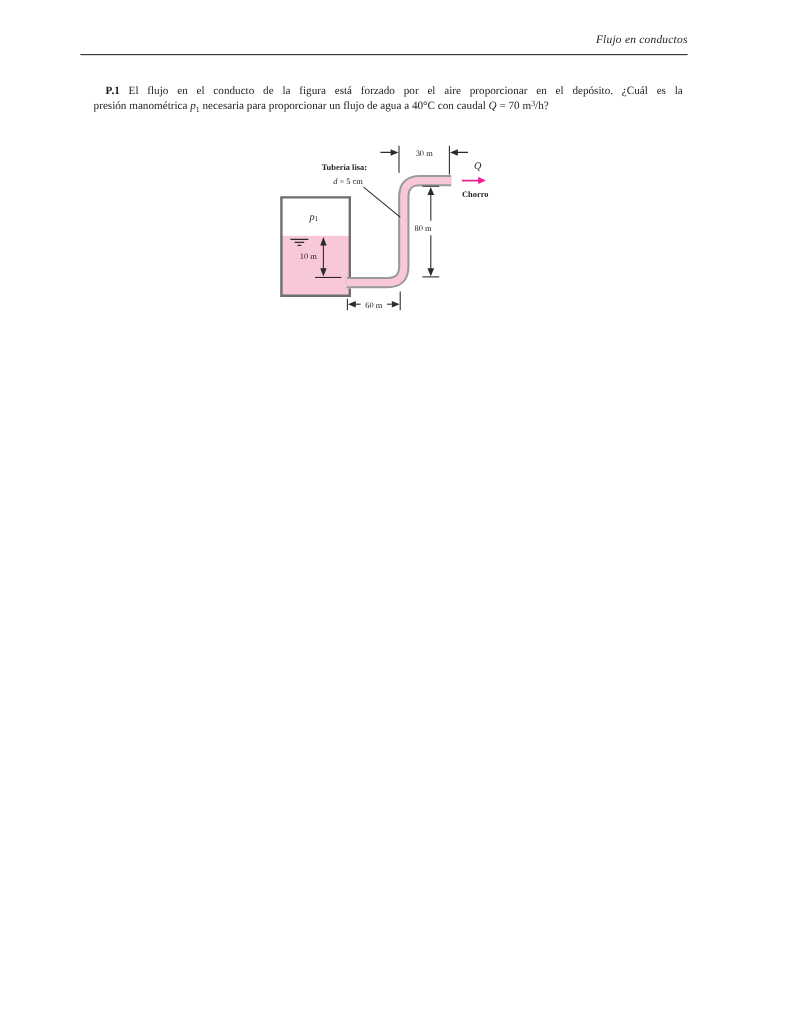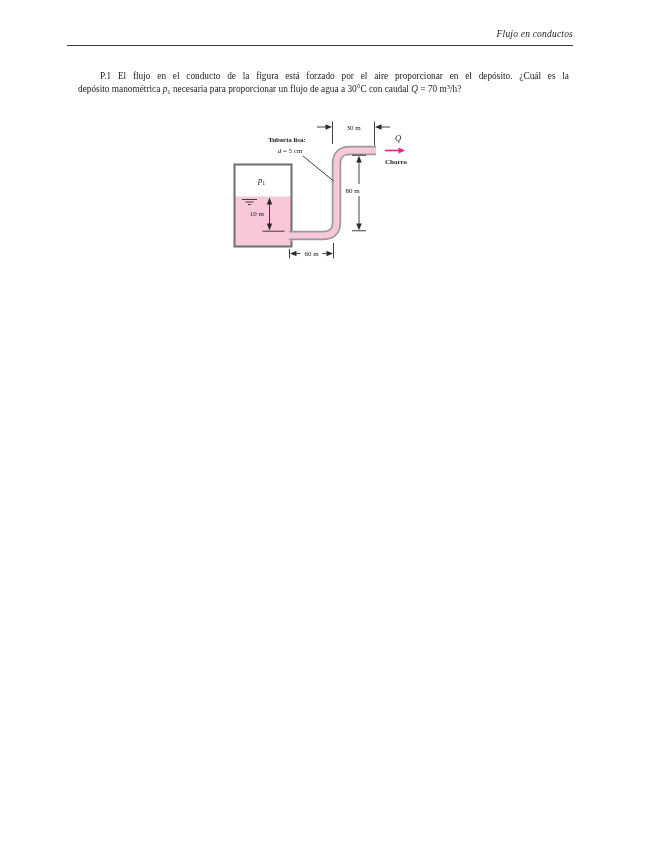--- a/index.html
+++ b/index.html
@@ -4,21 +4,21 @@
 <style>
   html,body{margin:0;padding:0;}
   body{width:655px;height:848px;background:#ffffff;position:relative;overflow:hidden;
        font-family:"Liberation Serif",serif;color:#1c1c1c;}
   .page{position:absolute;inset:0;}
   .running-title{position:absolute;top:29px;left:67px;width:506px;text-align:right;
                  font-size:9.5px;letter-spacing:.2px;font-style:italic;}
   .rule{position:absolute;top:45px;left:67px;width:506px;height:1px;background:#3c3c3c;}
   .problem{position:absolute;left:78px;top:70px;width:491px;font-size:9.3px;line-height:13px;}
   .pline1{text-indent:10px;text-align:justify;text-align-last:justify;}
-  .problem b{font-weight:normal;margin-left:12px;}
+  .problem b{font-weight:bold;}
   .problem sub{font-size:6.5px;vertical-align:-2px;line-height:0;}
   .problem sup{font-size:6.5px;vertical-align:3px;line-height:0;}
   .mi{font-style:italic;}
   .fig{position:absolute;left:225px;top:112px;}
   .fig text{font-family:"Liberation Serif",serif;fill:#222;}
   .dimtext{font-size:7px;}
   .figbold{font-family:"Liberation Sans",sans-serif;font-weight:bold;font-size:7px;fill:#111;}
   .mathtext{font-size:8.5px;font-style:italic;}
   .ink{stroke:#2b2b2b;stroke-width:0.9;fill:none;}
   .inkfill{fill:#2b2b2b;stroke:none;}
@@ -26,21 +26,21 @@
 </head>
 <body>
 
 <div class="page">
 
   <div class="running-title">Flujo en conductos</div>
   <div class="rule"></div>
 
   <div class="problem">
     <div class="pline1"><b>P.1</b><span> El flujo en el conducto de la figura está forzado por el aire proporcionar en el depósito. ¿Cuál es la</span></div>
-    <div class="pline2"><span>depósito manométrica </span><span class="mi">p</span><sub>1</sub><span> necesaria para proporcionar un flujo de agua a 30°C con caudal </span><span class="mi">Q</span><span> = 70 m</span><sup>3</sup><span>/h?</span></div>
+    <div class="pline2"><span>presión manométrica </span><span class="mi">p</span><sub>1</sub><span> necesaria para proporcionar un flujo de agua a 40°C con caudal </span><span class="mi">Q</span><span> = 70 m</span><sup>3</sup><span>/h?</span></div>
   </div>
 
   <svg class="fig" width="195" height="168" viewBox="225 112 195 168">
 
     <rect x="234.5" y="196.5" width="57" height="50.5" fill="#f8c8da"></rect>
 
     <path d="M 289 235.5 L 323 235.5 Q 336.5 235.5 336.5 222 L 336.5 164 Q 336.5 150.5 350 150.5 L 376 150.5" fill="none" stroke-width="9.5" stroke="#9a9a9a"></path>
 
     <path d="M 289 235.5 L 323 235.5 Q 336.5 235.5 336.5 222 L 336.5 164 Q 336.5 150.5 350 150.5 L 376 150.5" fill="none" stroke-width="6" stroke="#f8c8da"></path>
 

